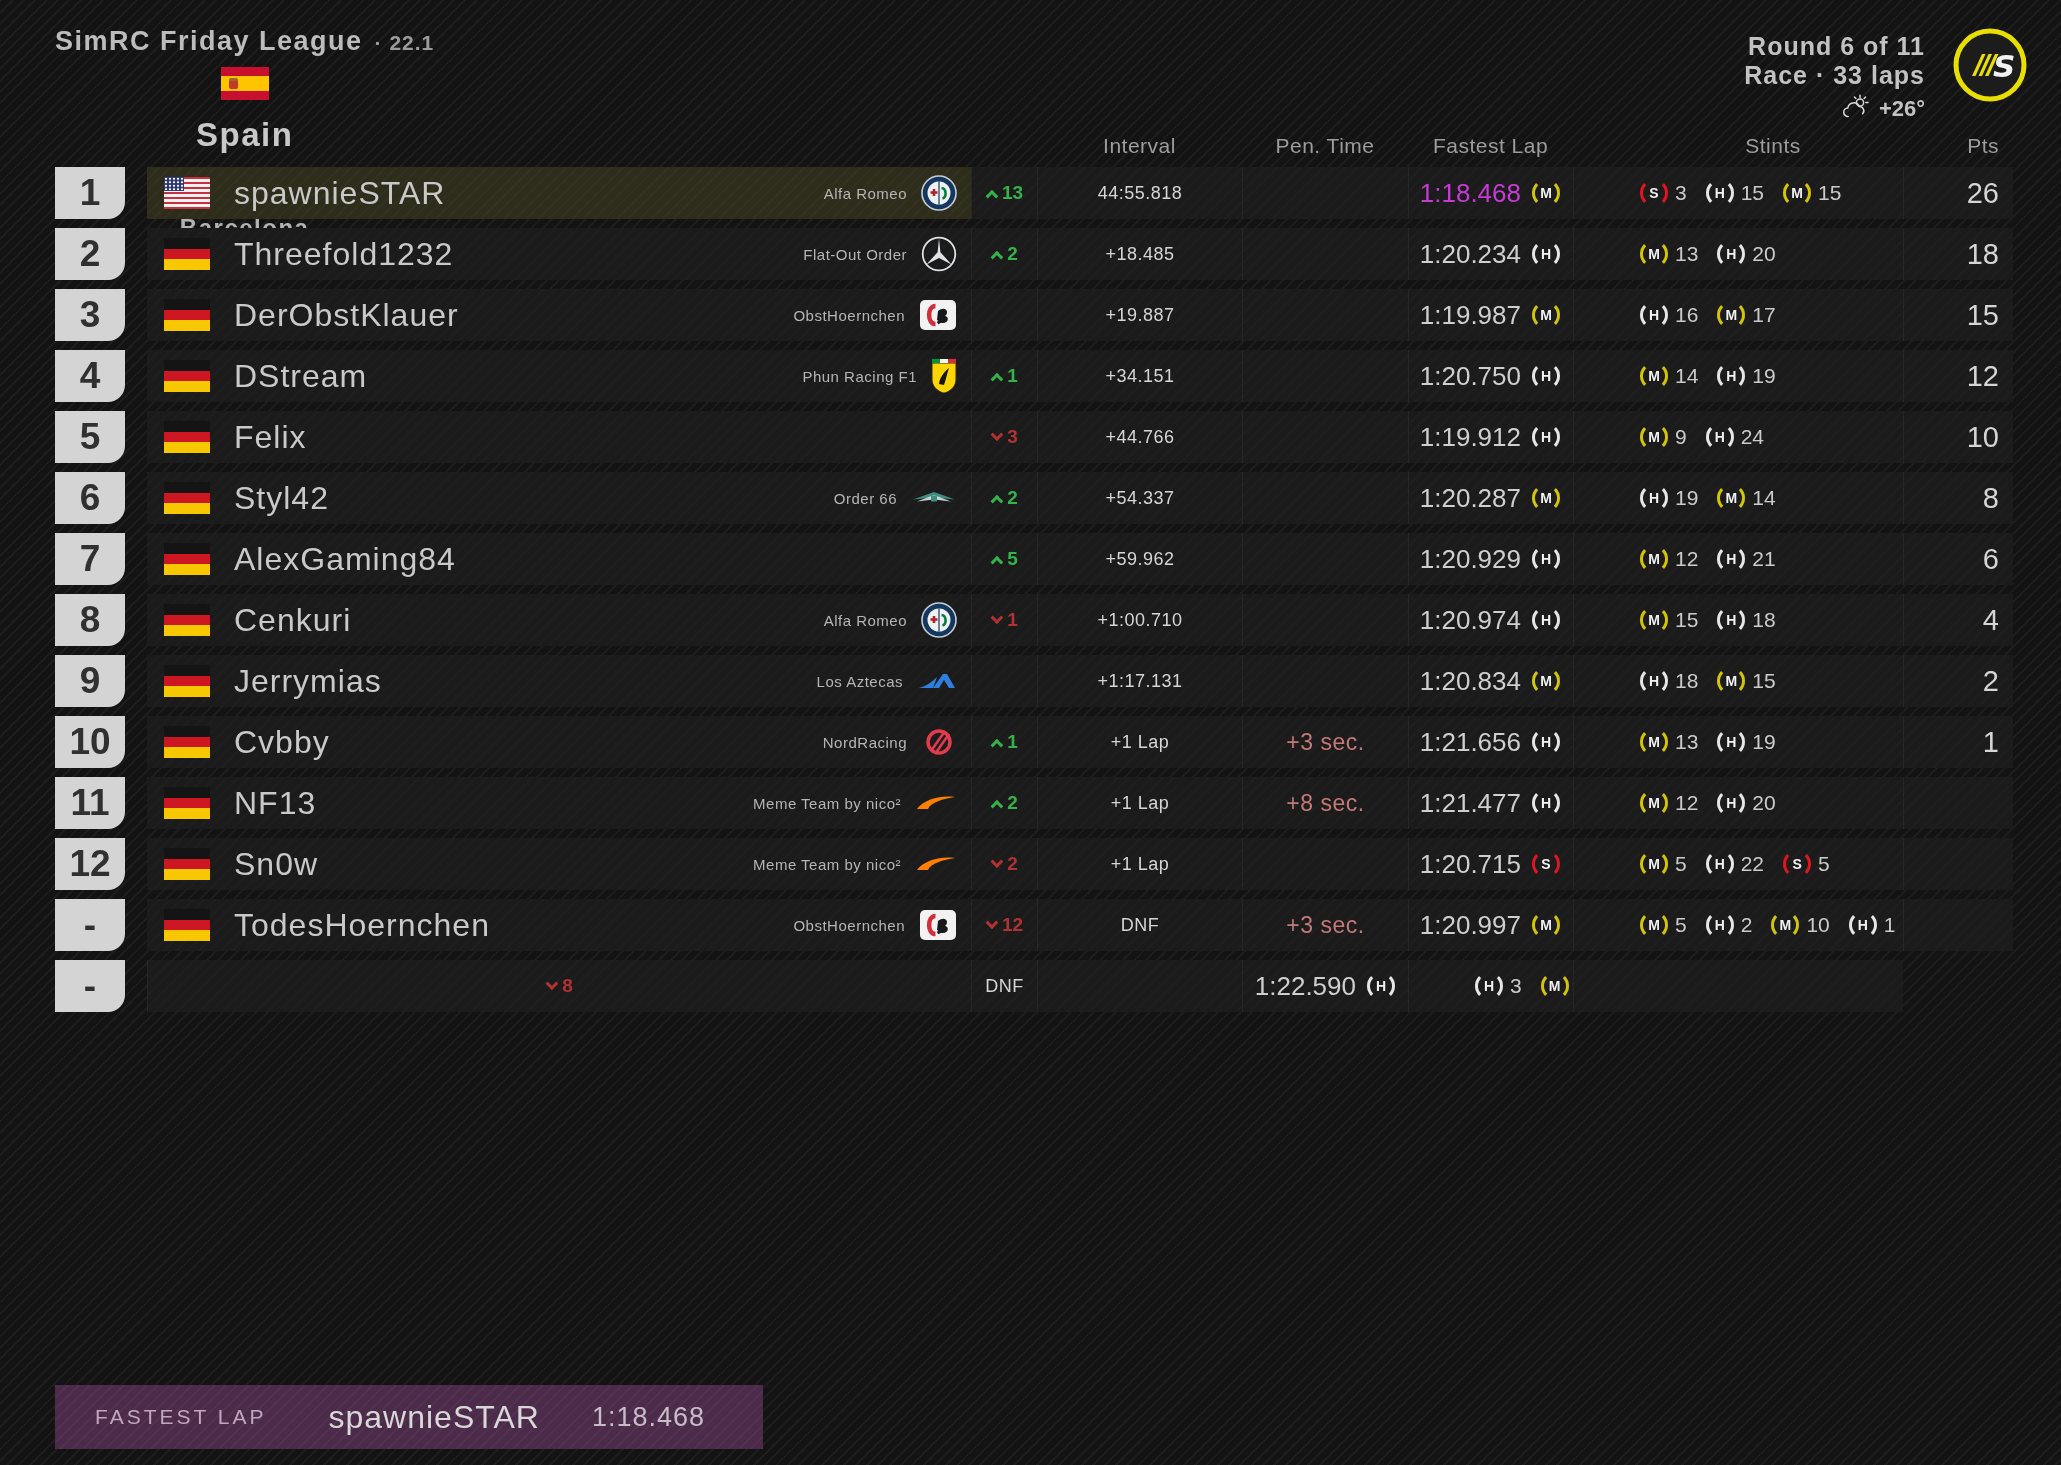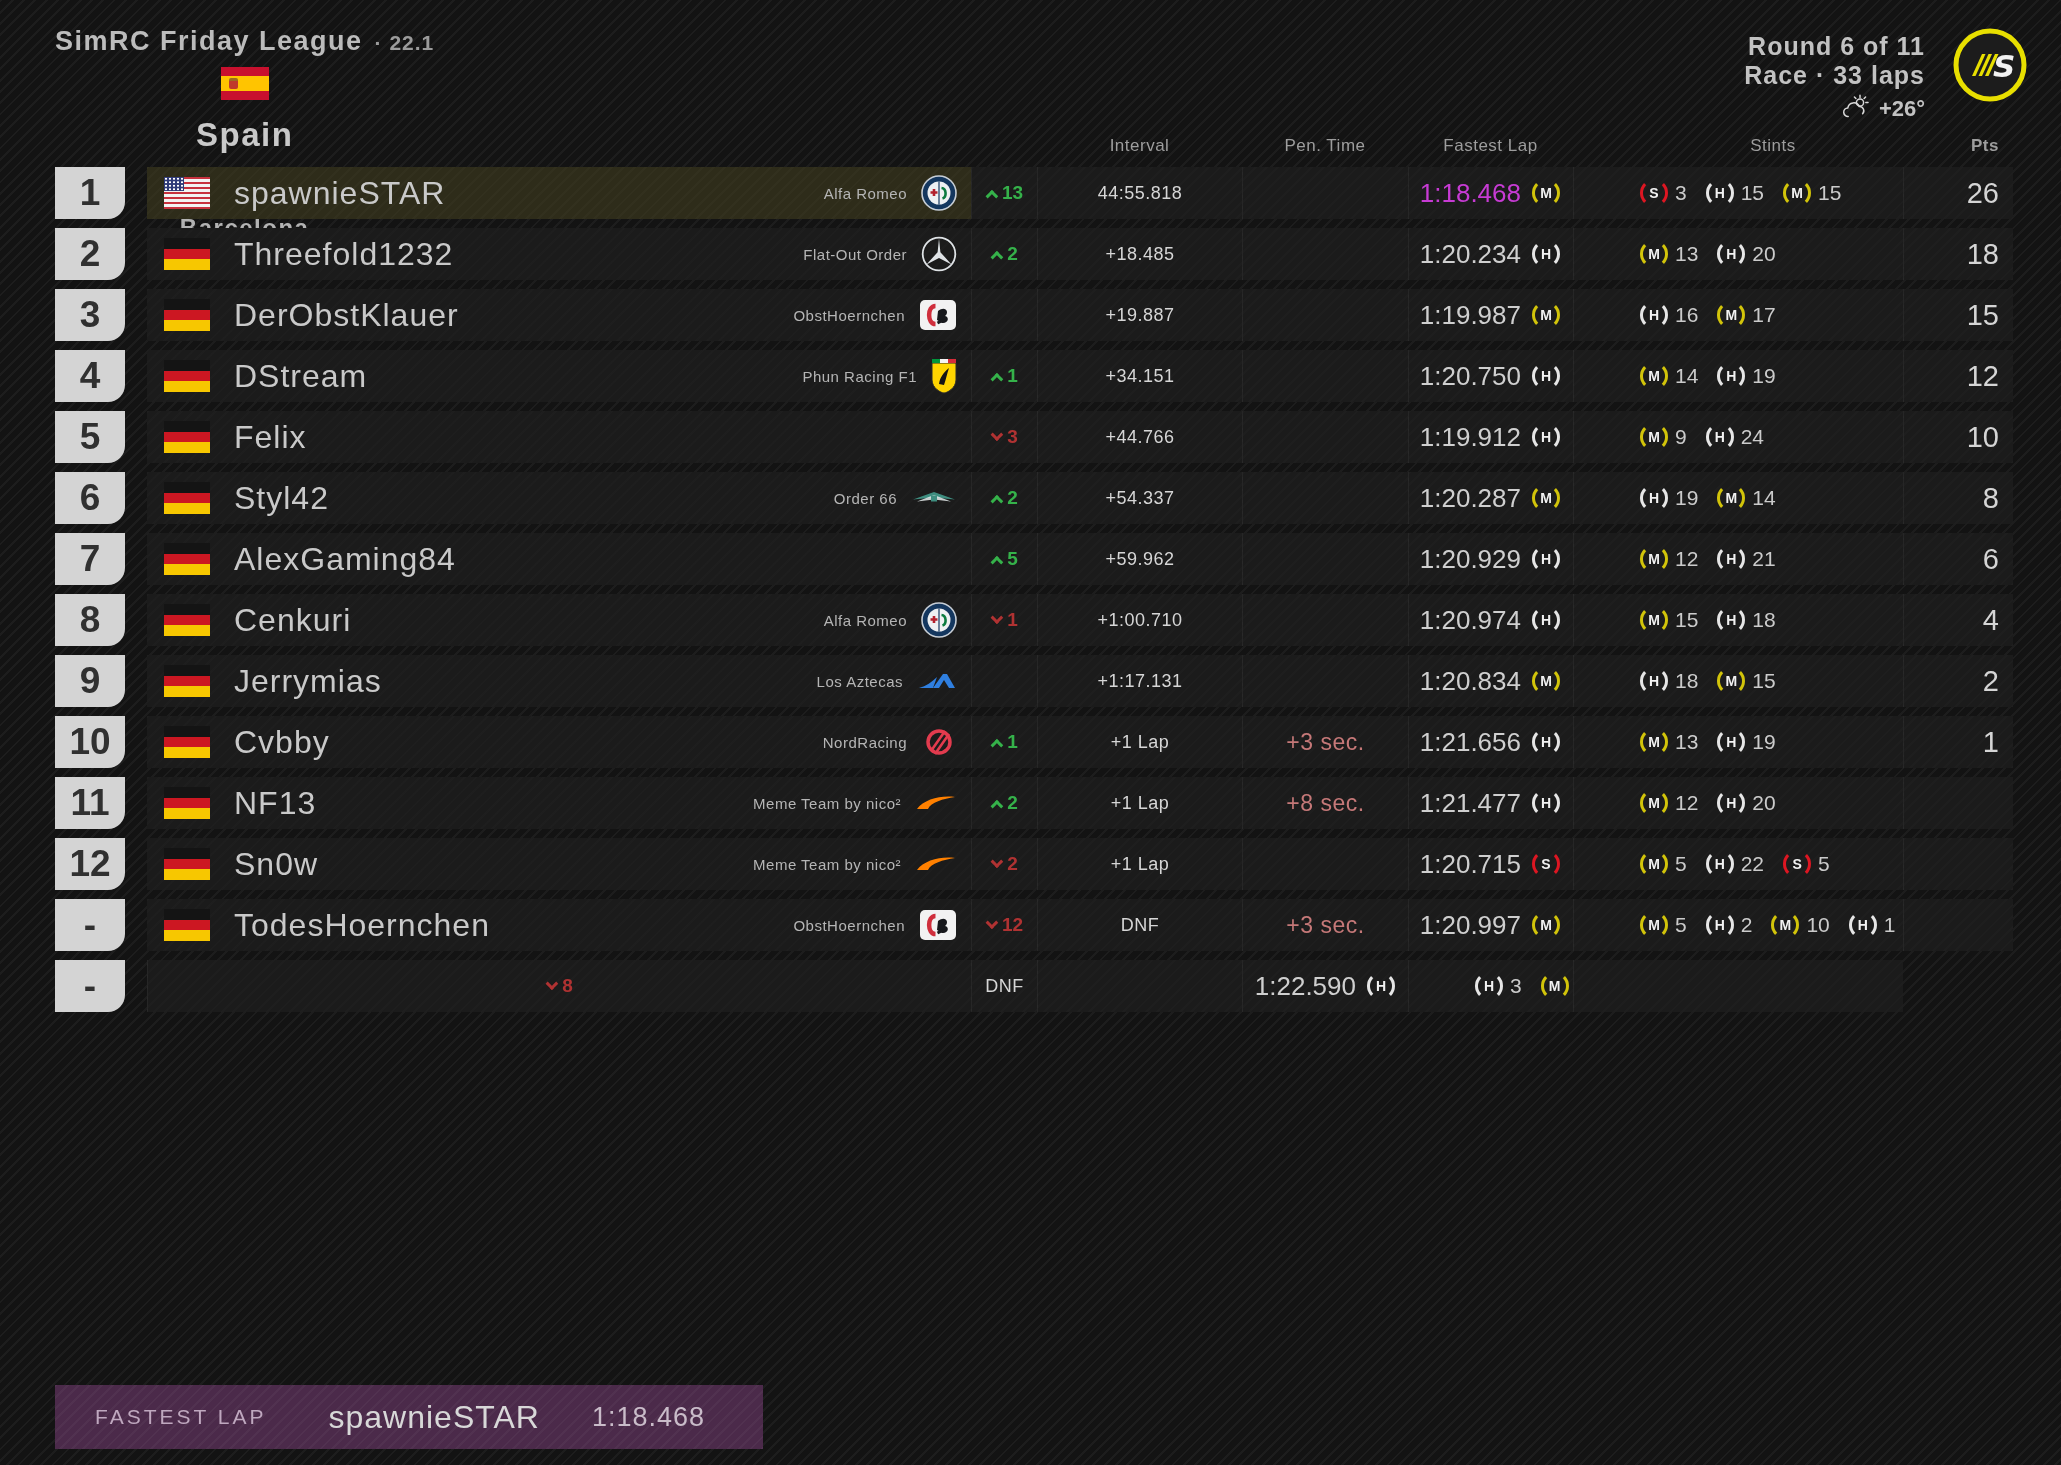--- a/index.html
+++ b/index.html
@@ -37,26 +37,26 @@
   .flag-us { background:repeating-linear-gradient(180deg,#c7313e 0 2.46px,#f2f2f2 2.46px 4.92px); }
   .flag-us::after { content:""; position:absolute; left:0; top:0; width:20px; height:14px;
     background-color:#2f3a78;
     background-image:radial-gradient(#fff 0.8px, transparent 1px);
     background-size:4px 3.5px; }
 
   
   .tbl { margin-top:4px; }
   .grid-row { display:grid; grid-template-columns:70px 22px 824px 66px 205px 166px 165px 330px 110px; }
   .col-headers { height:24px; align-items:center; margin-bottom:9px; }
-  .col-headers span { font-size:17px; color:#9d9d9d; letter-spacing:0.5px; }
+  .col-headers span { font-size:21px; color:#9d9d9d; letter-spacing:0.5px; }
   .h-interval { grid-column:5; text-align:center; }
   .h-pen      { grid-column:6; text-align:center; }
   .h-fl       { grid-column:7; text-align:center; }
   .h-stints   { grid-column:8; text-align:center; padding-left:70px; }
-  .h-pts      { grid-column:9; text-align:right; padding-right:14px;font-weight:bold; }
+  .h-pts      { grid-column:9; text-align:right; padding-right:14px; }
 
   .row { height:52px; margin-bottom:9px; }
   .row .cell { background-color:#1b1b1b;
     background-image:repeating-linear-gradient(135deg, rgba(255,255,255,0.013) 0 2px, transparent 2px 8px);
     display:flex; align-items:center; }
   .pos { background:#d4d4d4; color:#303030; font-size:37px; font-weight:bold;
     display:flex; align-items:center; justify-content:center;
     border-bottom-right-radius:17px; }
   .spacer { background:transparent; }
   .driver { padding:0 10px; }

